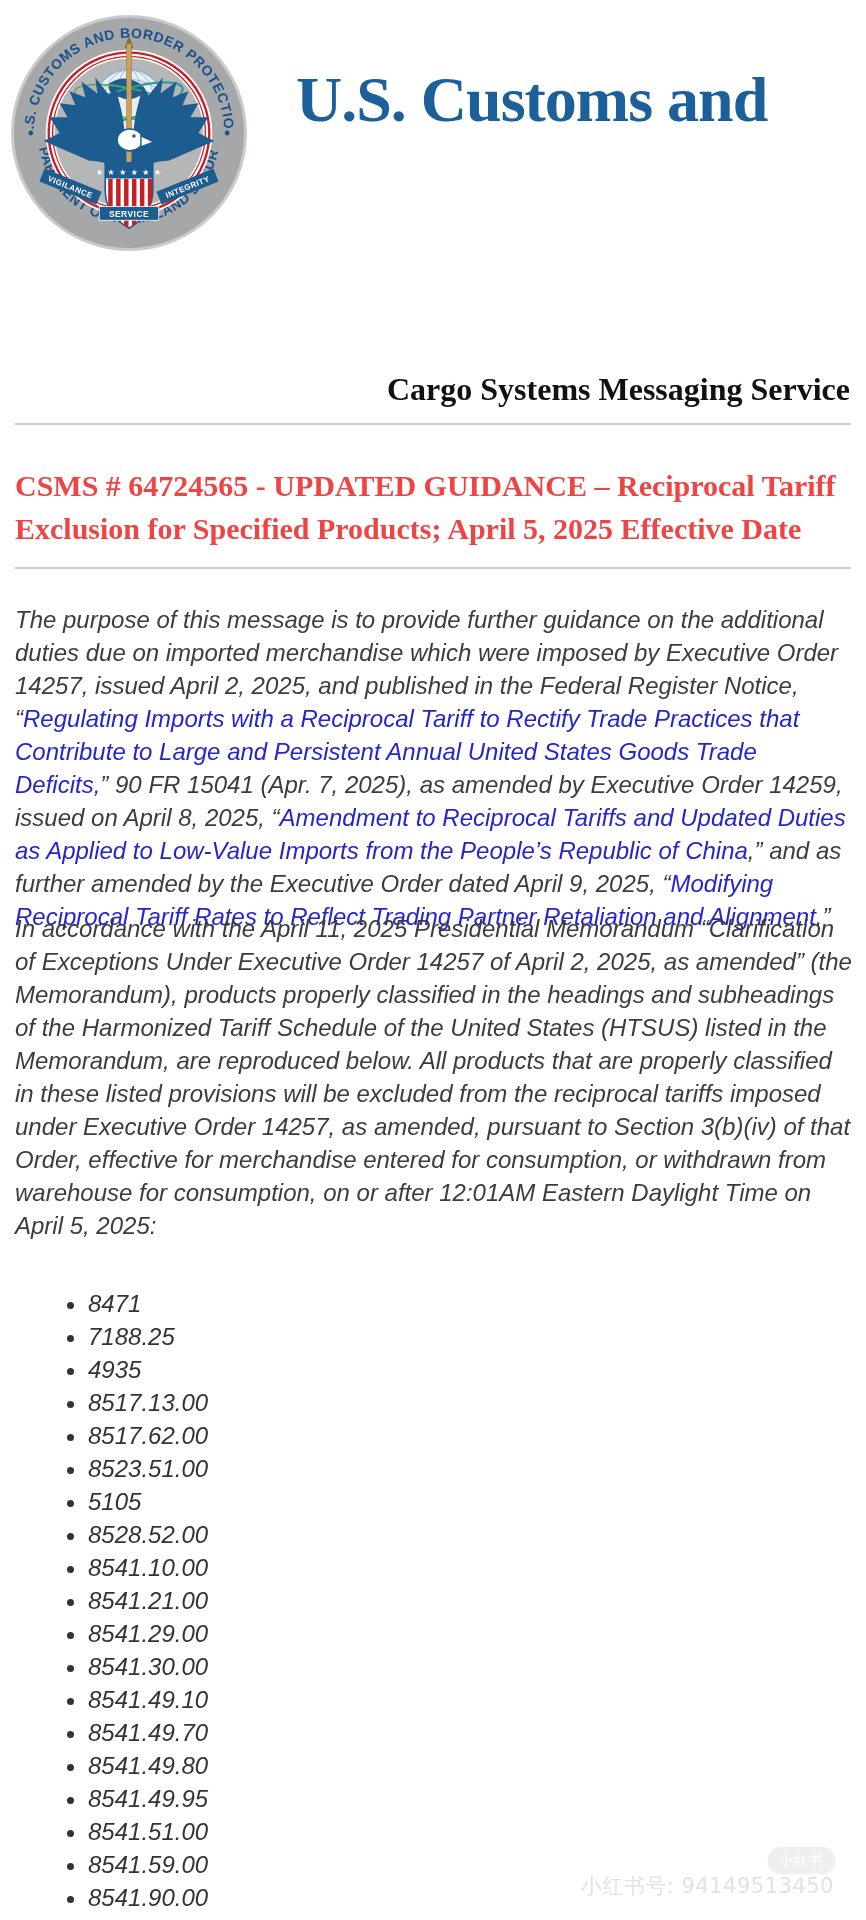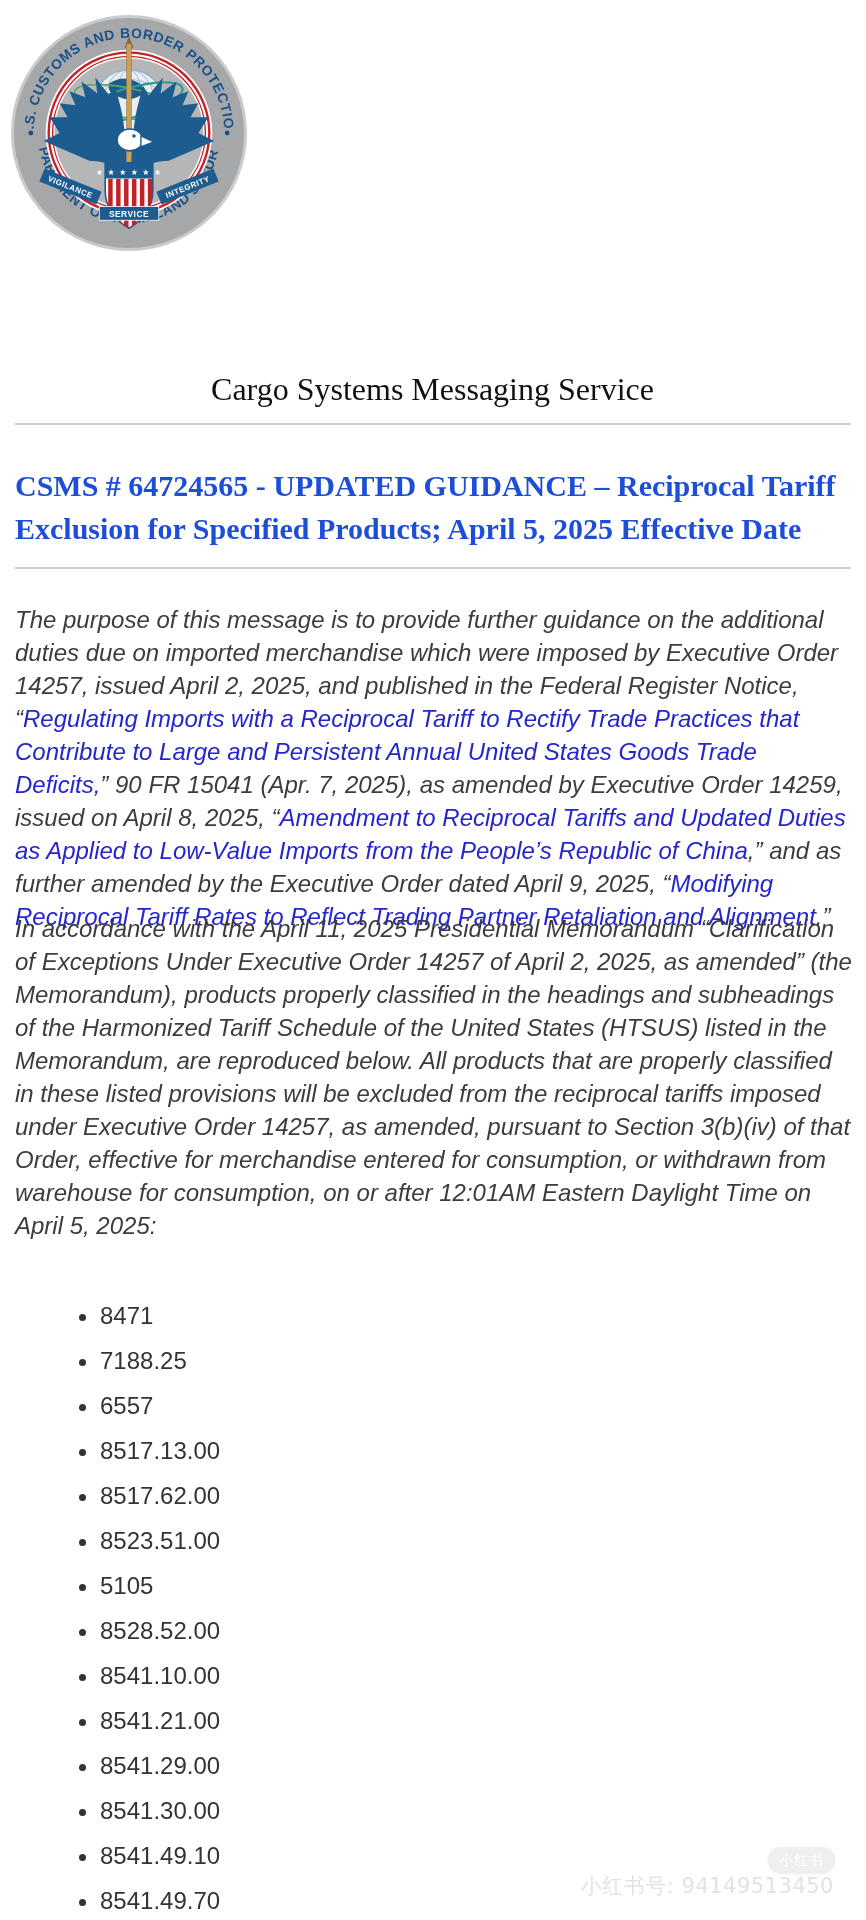--- a/index.html
+++ b/index.html
@@ -6,40 +6,40 @@
   .page{position:relative;width:866px;height:1920px;background:#ffffff;overflow:hidden;
         font-family:"Liberation Sans",sans-serif;}
 
   
   .seal{position:absolute;left:10px;top:14px;width:238px;height:238px;}
   .wordmark{position:absolute;left:296px;top:64px;
             font-family:"Liberation Serif",serif;font-weight:bold;
             font-size:64px;line-height:71px;color:#1c5f99;letter-spacing:-1px;white-space:nowrap;}
 
   
-  .service-title{position:absolute;top:371px;right:16px;left:15px;text-align:center;
-                 font-family:"Liberation Serif",serif;font-weight:normal;font-size:32px;color:#111;}
+  .service-title{position:absolute;top:371px;right:16px;left:15px;text-align:right;
+                 font-family:"Liberation Serif",serif;font-weight:bold;font-size:32px;color:#111;}
 
   .rule{position:absolute;left:15px;right:15px;height:0;border:none;border-top:2px solid #cfcfcf;margin:0;}
   .rule-top{top:423px;}
   .rule-title{top:567px;}
 
   .msg-title{position:absolute;left:15px;top:464px;width:838px;margin:0;
              font-family:"Liberation Serif",serif;font-weight:bold;font-size:30px;
-             line-height:43px;color:#1d4ed8;}
+             line-height:43px;color:#ef4444;}
 
   .body-copy{position:absolute;left:15px;width:838px;font-size:24px;line-height:33px;color:#3c3c3c;font-style:italic;}
   .para1{top:603px;}
   .para2{top:912px;}
   .body-copy p{margin:0;}
   a.doc-link{color:#2525cd;text-decoration:none;cursor:pointer;}
 
   ul.hts{position:absolute;left:0;top:1287px;margin:0;padding:0 0 0 88px;
          font-size:24px;line-height:33px;color:#333;}
-  ul.hts li{margin:12px;padding:0;}
+  ul.hts li{margin:0;padding:0;font-style:italic;}
 
   
   .wm-badge{position:absolute;top:1847px;right:31px;height:26px;line-height:26px;
             padding:0 11px;border-radius:14px;background:#efefef;color:#ffffff;
             font-size:14px;letter-spacing:1px;box-shadow:0 1px 3px rgba(0,0,0,.07);
             font-family:"DejaVu Sans",sans-serif;}
   .wm-id{position:absolute;top:1872px;right:32px;color:#e2e2e2;font-size:21px;
          letter-spacing:.5px;font-family:"DejaVu Sans",sans-serif;
          text-shadow:0 1px 1px rgba(255,255,255,.8);}
 </style>
@@ -115,20 +115,21 @@
         <text x="0" y="3.2" text-anchor="middle" font-size="8" fill="#ffffff" font-family="Liberation Sans, sans-serif" font-weight="bold" letter-spacing="0.5">INTEGRITY</text>
       </g>
       <g transform="translate(120,201)">
         <rect x="-30" y="-7" width="60" height="14" fill="#1d5c8f" stroke="#ffffff" stroke-width="0.8"></rect>
         <text x="0" y="3.4" text-anchor="middle" font-size="8.5" fill="#ffffff" font-family="Liberation Sans, sans-serif" font-weight="bold" letter-spacing="0.5">SERVICE</text>
       </g>
     </svg>
   </div>
 
   <div class="wordmark">
+    <div>U.S. Customs and</div>
   </div>
 
   <div class="service-title">Cargo Systems Messaging Service</div>
 
   <hr class="rule rule-top">
 
   <h1 class="msg-title">CSMS # 64724565 - UPDATED GUIDANCE – Reciprocal Tariff Exclusion for Specified Products; April 5, 2025 Effective Date</h1>
 
   <hr class="rule rule-title">
 
@@ -136,21 +137,21 @@
     <p id="para1"><span>The purpose of this message is to provide further guidance on the additional duties due on imported merchandise which were imposed by Executive Order 14257, issued April 2, 2025, and published in the Federal Register Notice, “</span><a href="#" class="doc-link">Regulating Imports with a Reciprocal Tariff to Rectify Trade Practices that Contribute to Large and Persistent Annual United States Goods Trade Deficits,</a><span>” 90 FR 15041 (Apr. 7, 2025), as amended by Executive Order 14259, issued on April 8, 2025, “</span><a href="#" class="doc-link">Amendment to Reciprocal Tariffs and Updated Duties as Applied to Low-Value Imports from the People’s Republic of China</a><span>,” and as further amended by the Executive Order dated April 9, 2025, “</span><a href="#" class="doc-link">Modifying Reciprocal Tariff Rates to Reflect Trading Partner Retaliation and Alignment</a><span>.”</span></p>
   </div>
 
   <div class="body-copy para2">
     <p>In accordance with the April 11, 2025 Presidential Memorandum “Clarification of Exceptions Under Executive Order 14257 of April 2, 2025, as amended” (the Memorandum), products properly classified in the headings and subheadings of the Harmonized Tariff Schedule of the United States (HTSUS) listed in the Memorandum, are reproduced below. All products that are properly classified in these listed provisions will be excluded from the reciprocal tariffs imposed under Executive Order 14257, as amended, pursuant to Section 3(b)(iv) of that Order, effective for merchandise entered for consumption, or withdrawn from warehouse for consumption, on or after 12:01AM Eastern Daylight Time on April 5, 2025:</p>
   </div>
 
   <ul class="hts" id="hts-list">
       <li>8471</li>
       <li>7188.25</li>
-      <li>6557</li>
+      <li>4935</li>
       <li>8517.13.00</li>
       <li>8517.62.00</li>
       <li>8523.51.00</li>
       <li>5105</li>
       <li>8528.52.00</li>
       <li>8541.10.00</li>
       <li>8541.21.00</li>
       <li>8541.29.00</li>
       <li>8541.30.00</li>
       <li>8541.49.10</li>

